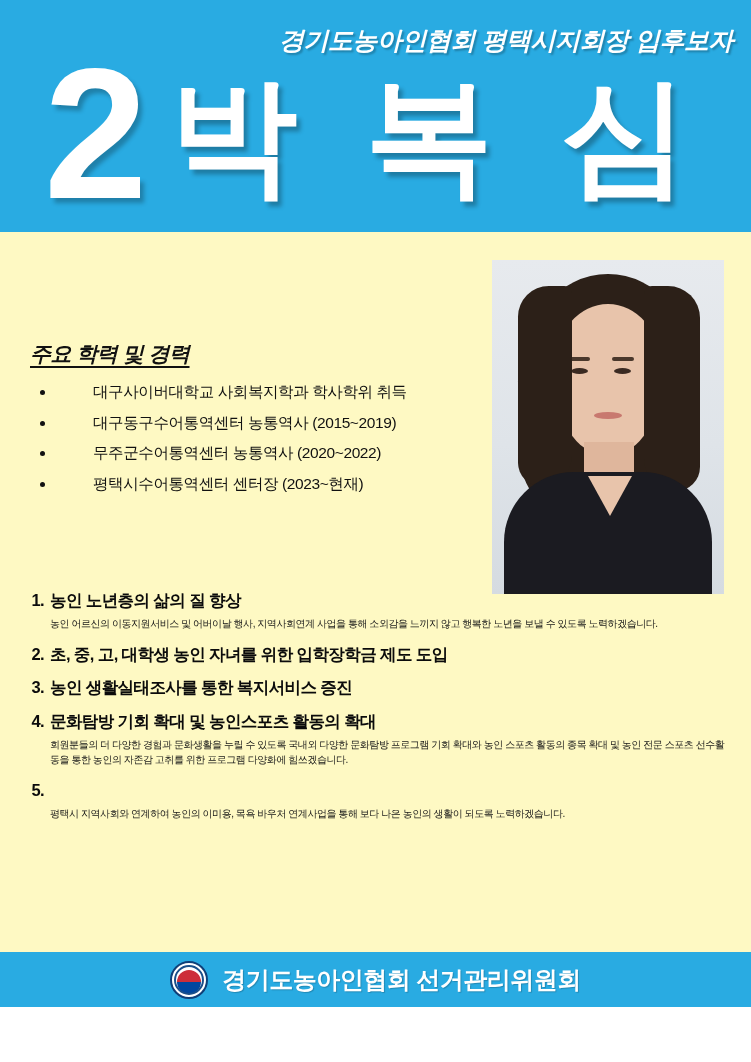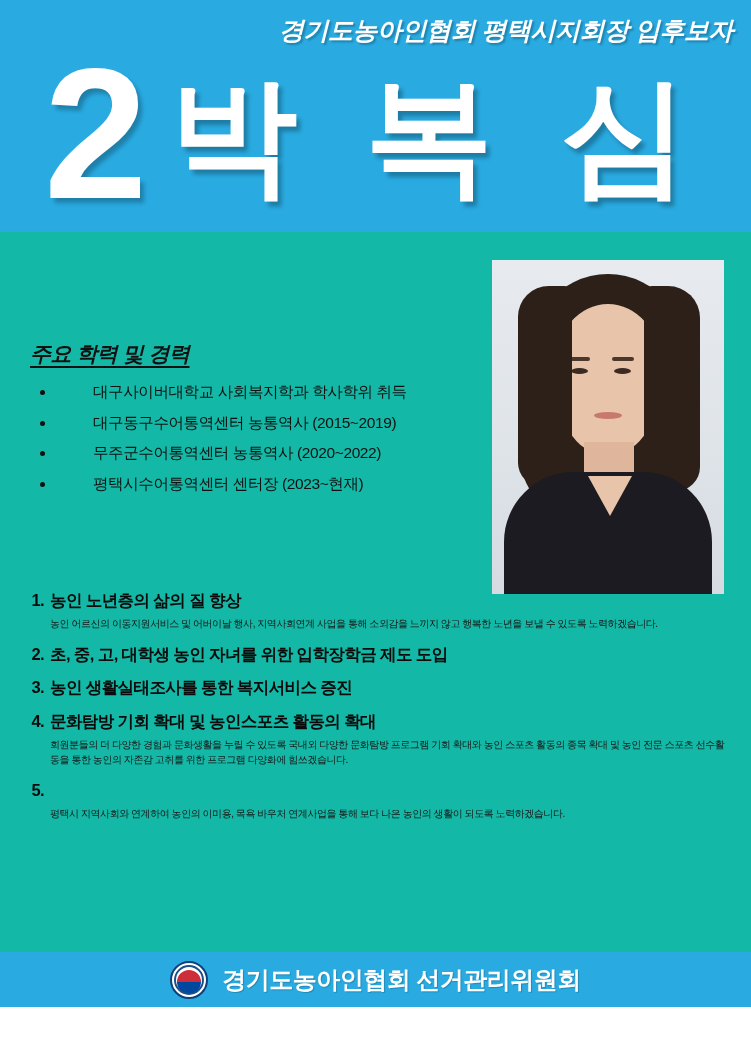--- a/index.html
+++ b/index.html
@@ -20,21 +20,21 @@
   
   .header {
     position: relative;
     width: 751px;
     height: 232px;
     background: #29ABE2;
     overflow: hidden;
   }
   .header-title {
     position: absolute;
-    top: 14px;
+    top: 24px;
     left: 0;
     width: 751px;
     text-align: right;
     padding-right: 18px;
     color: #ffffff;
     font-size: 25px;
     font-weight: bold;
     letter-spacing: -0.5px;
     font-style: italic;
     text-shadow: 2px 2px 2px rgba(0,0,0,0.25);
@@ -70,21 +70,21 @@
     text-shadow: 4px 5px 4px rgba(0,0,0,0.28);
     font-family: "Liberation Sans", sans-serif;
     margin-top: 10px;
   }
 
   
   .content {
     position: relative;
     width: 751px;
     height: 775px;
-    background: #14b8a6;
+    background: #fef9c3;
   }
 
   
   .photo-frame {
     position: absolute;
     top: 28px;
     right: 27px;
     width: 232px;
     height: 334px;
     overflow: hidden;

